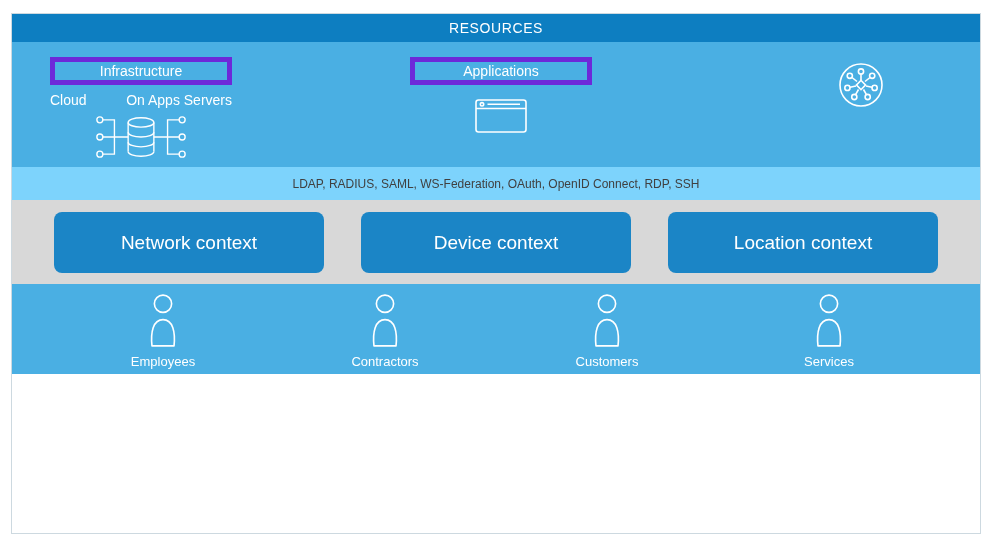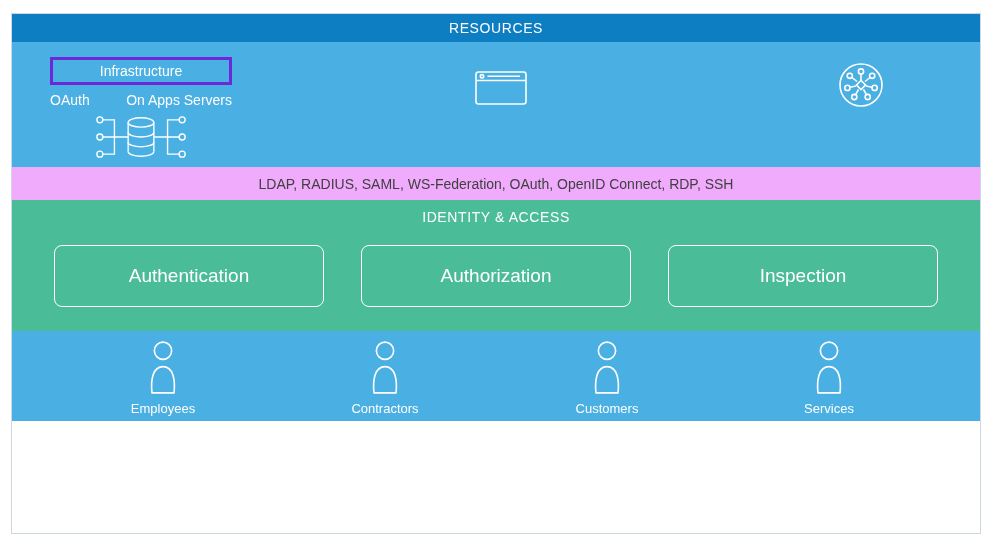--- a/index.html
+++ b/index.html
@@ -25,37 +25,37 @@
   
   .res-band {
     height: 125px; flex: none;
     background: #4aafe3;
     display: flex; justify-content: space-between;
     padding: 15px 28px 0 38px;
   }
   .res-group { width: 182px; display: flex; flex-direction: column; align-items: center; }
   .res-title-box {
     width: 100%; height: 28px; flex: none;
-    border: 3px solid #6d28d9;
+    border: 5px solid #6d28d9;
     display: flex; align-items: center; justify-content: center;
     color: #ffffff; font-size: 14px;
   }
   .res-labels {
     width: 100%; margin-top: 7px;
     display: flex; justify-content: space-between;
     color: #ffffff; font-size: 14px; white-space: nowrap;
   }
   .res-icon { margin-top: 5px; display: flex; justify-content: center; }
   .res-icon svg { stroke: #ffffff; fill: none; stroke-width: 1.6; }
   
   .proto-band {
     height: 33px; flex: none;
-    background: #f0abfc; color: #404040;
-    display: flex; align-items: center; justify-content: center;
-    font-size: 14px;
+    background: #7dd3fc; color: #404040;
+    display: flex; align-items: center; justify-content: center;
+    font-size: 12px;
   }
   
   .ia-band { height: 131px; flex: none; background: #4bbc98; padding-top: 9px; }
   .ia-heading {
     text-align: center; color: #ffffff;
     font-size: 14px; letter-spacing: 0.6px;
   }
   .ia-row { display: flex; justify-content: space-between; padding: 0 42px; margin-top: 20px; }
   .ia-box {
     width: 270px; height: 62px;
@@ -92,21 +92,21 @@
       <span>RESOURCES</span>
     </div>
 
     <div class="res-band">
 
       <div class="res-group">
         <div class="res-title-box">
           <span>Infrastructure</span>
         </div>
         <div class="res-labels">
-          <span>OAuth</span>
+          <span>Cloud</span>
           <span>On Apps Servers</span>
         </div>
         <div class="res-icon">
           <svg width="96" height="48" viewBox="0 0 110 56">
             <circle cx="7" cy="8" r="3.5"></circle>
               <circle cx="7" cy="28" r="3.5"></circle>
               <circle cx="7" cy="48" r="3.5"></circle>
             <path d="M10.5 8 H24 V48 H10.5 M10.5 28 H40"></path>
             <circle cx="103" cy="8" r="3.5"></circle>
               <circle cx="103" cy="28" r="3.5"></circle>
@@ -115,20 +115,23 @@
             <ellipse cx="55" cy="11" rx="15" ry="5.5"></ellipse>
             <path d="M40 11 V45 M70 11 V45"></path>
             <path d="M40 22.5 A15 5.5 0 0 0 70 22.5"></path>
             <path d="M40 34 A15 5.5 0 0 0 70 34"></path>
             <path d="M40 45 A15 5.5 0 0 0 70 45"></path>
           </svg>
         </div>
       </div>
 
       <div class="res-group">
+        <div class="res-title-box">
+          <span>Applications</span>
+        </div>
         <div class="res-icon" style="margin-top:14px;">
           <svg width="52" height="34" viewBox="0 0 52 34">
             <rect x="1" y="1" width="50" height="32" rx="2.5"></rect>
             <path d="M1 9.5 H51"></path>
             <circle cx="7" cy="5.3" r="1.7"></circle>
             <path d="M12.5 5.3 H45"></path>
           </svg>
         </div>
       </div>
 
@@ -154,35 +157,34 @@
           </svg>
         </div>
       </div>
 
     </div>
 
     <div class="proto-band">
       <span>LDAP, RADIUS, SAML, WS-Federation, OAuth, OpenID Connect, RDP, SSH</span>
     </div>
 
-    <div class="ia-band">
-      <div class="ia-heading">IDENTITY &amp; ACCESS</div>
-      <div class="ia-row">
-        <div class="ia-box">
-          <span>Authentication</span>
-        </div>
-        <div class="ia-box">
-          <span>Authorization</span>
-        </div>
-        <div class="ia-box">
-          <span>Inspection</span>
-        </div>
-      </div>
-    </div>
-
+
+    <div class="ctx-band">
+      <div class="ctx-row">
+        <div class="ctx-box">
+          <span>Network context</span>
+        </div>
+        <div class="ctx-box">
+          <span>Device context</span>
+        </div>
+        <div class="ctx-box">
+          <span>Location context</span>
+        </div>
+      </div>
+    </div>
 
     <div class="people-band">
       <div class="person-group">
         <span>
           <svg width="46" height="54" viewBox="0 0 48 56">
             <circle cx="24" cy="10" r="9"></circle>
             <path d="M12.5 54 C11 40 13.5 26.5 24 26.5 C34.5 26.5 37 40 35.5 54 Z" stroke-linejoin="round"></path>
           </svg>
         </span>
         <span class="person-label">Employees</span>

